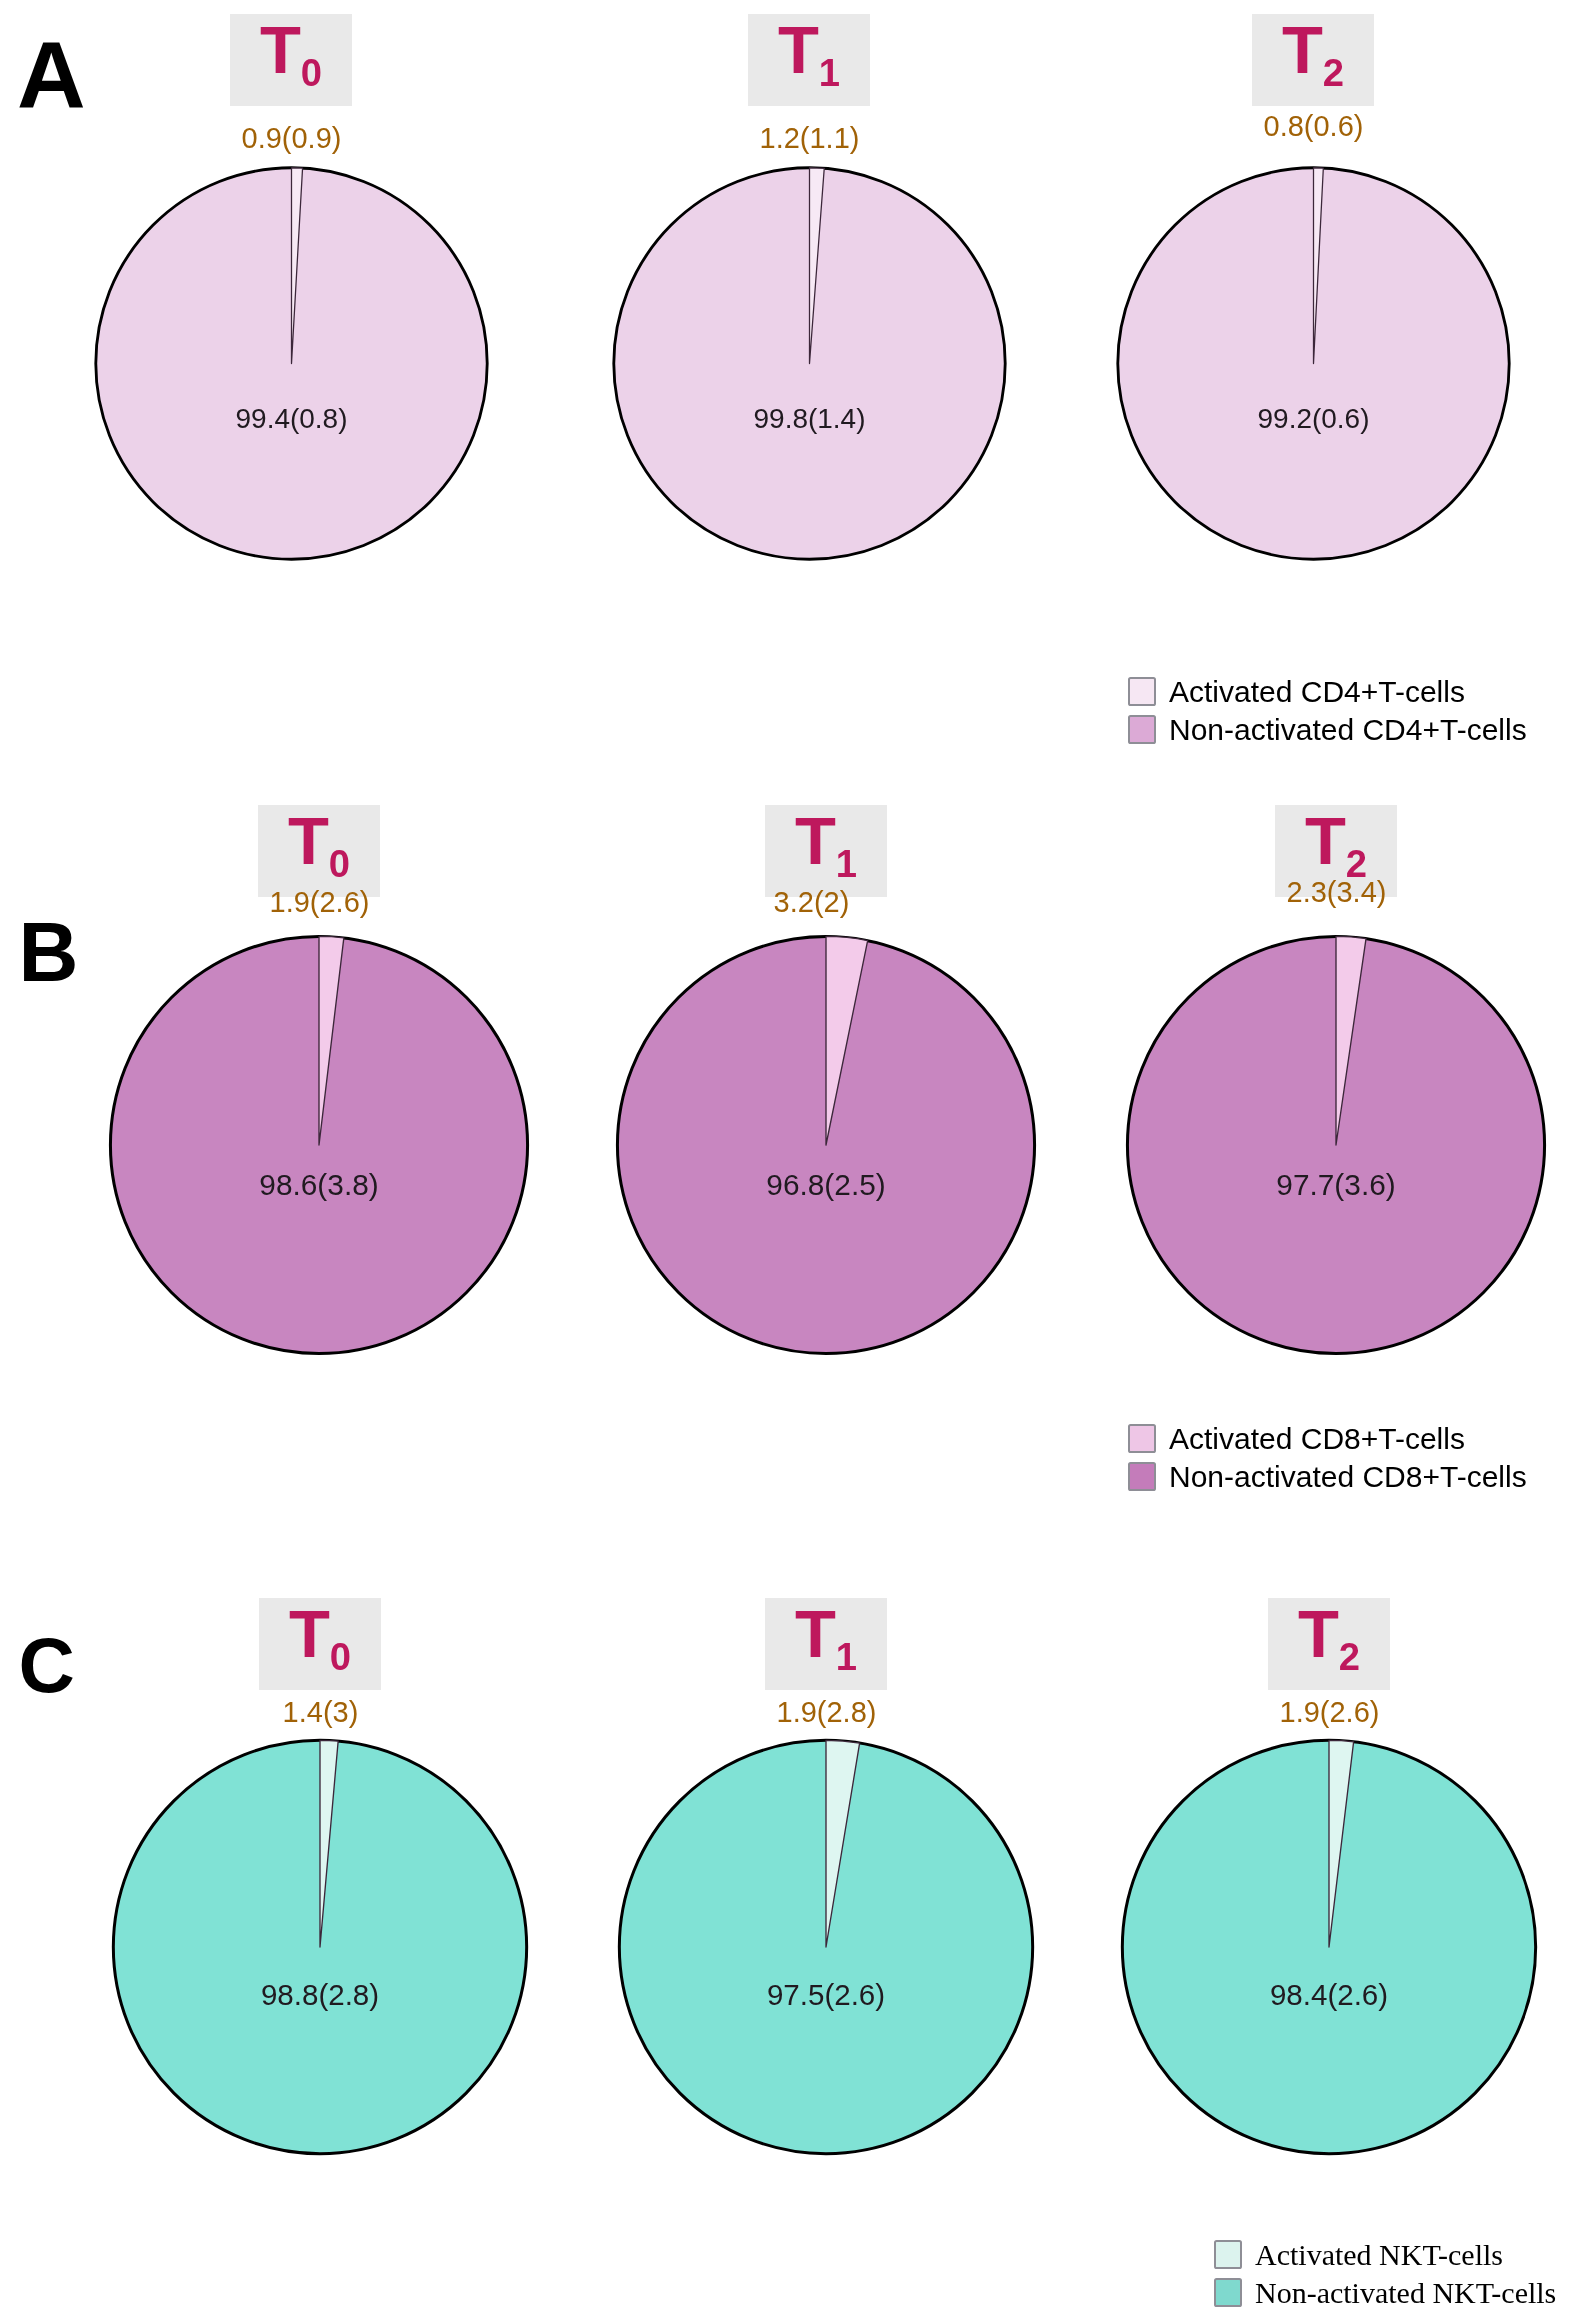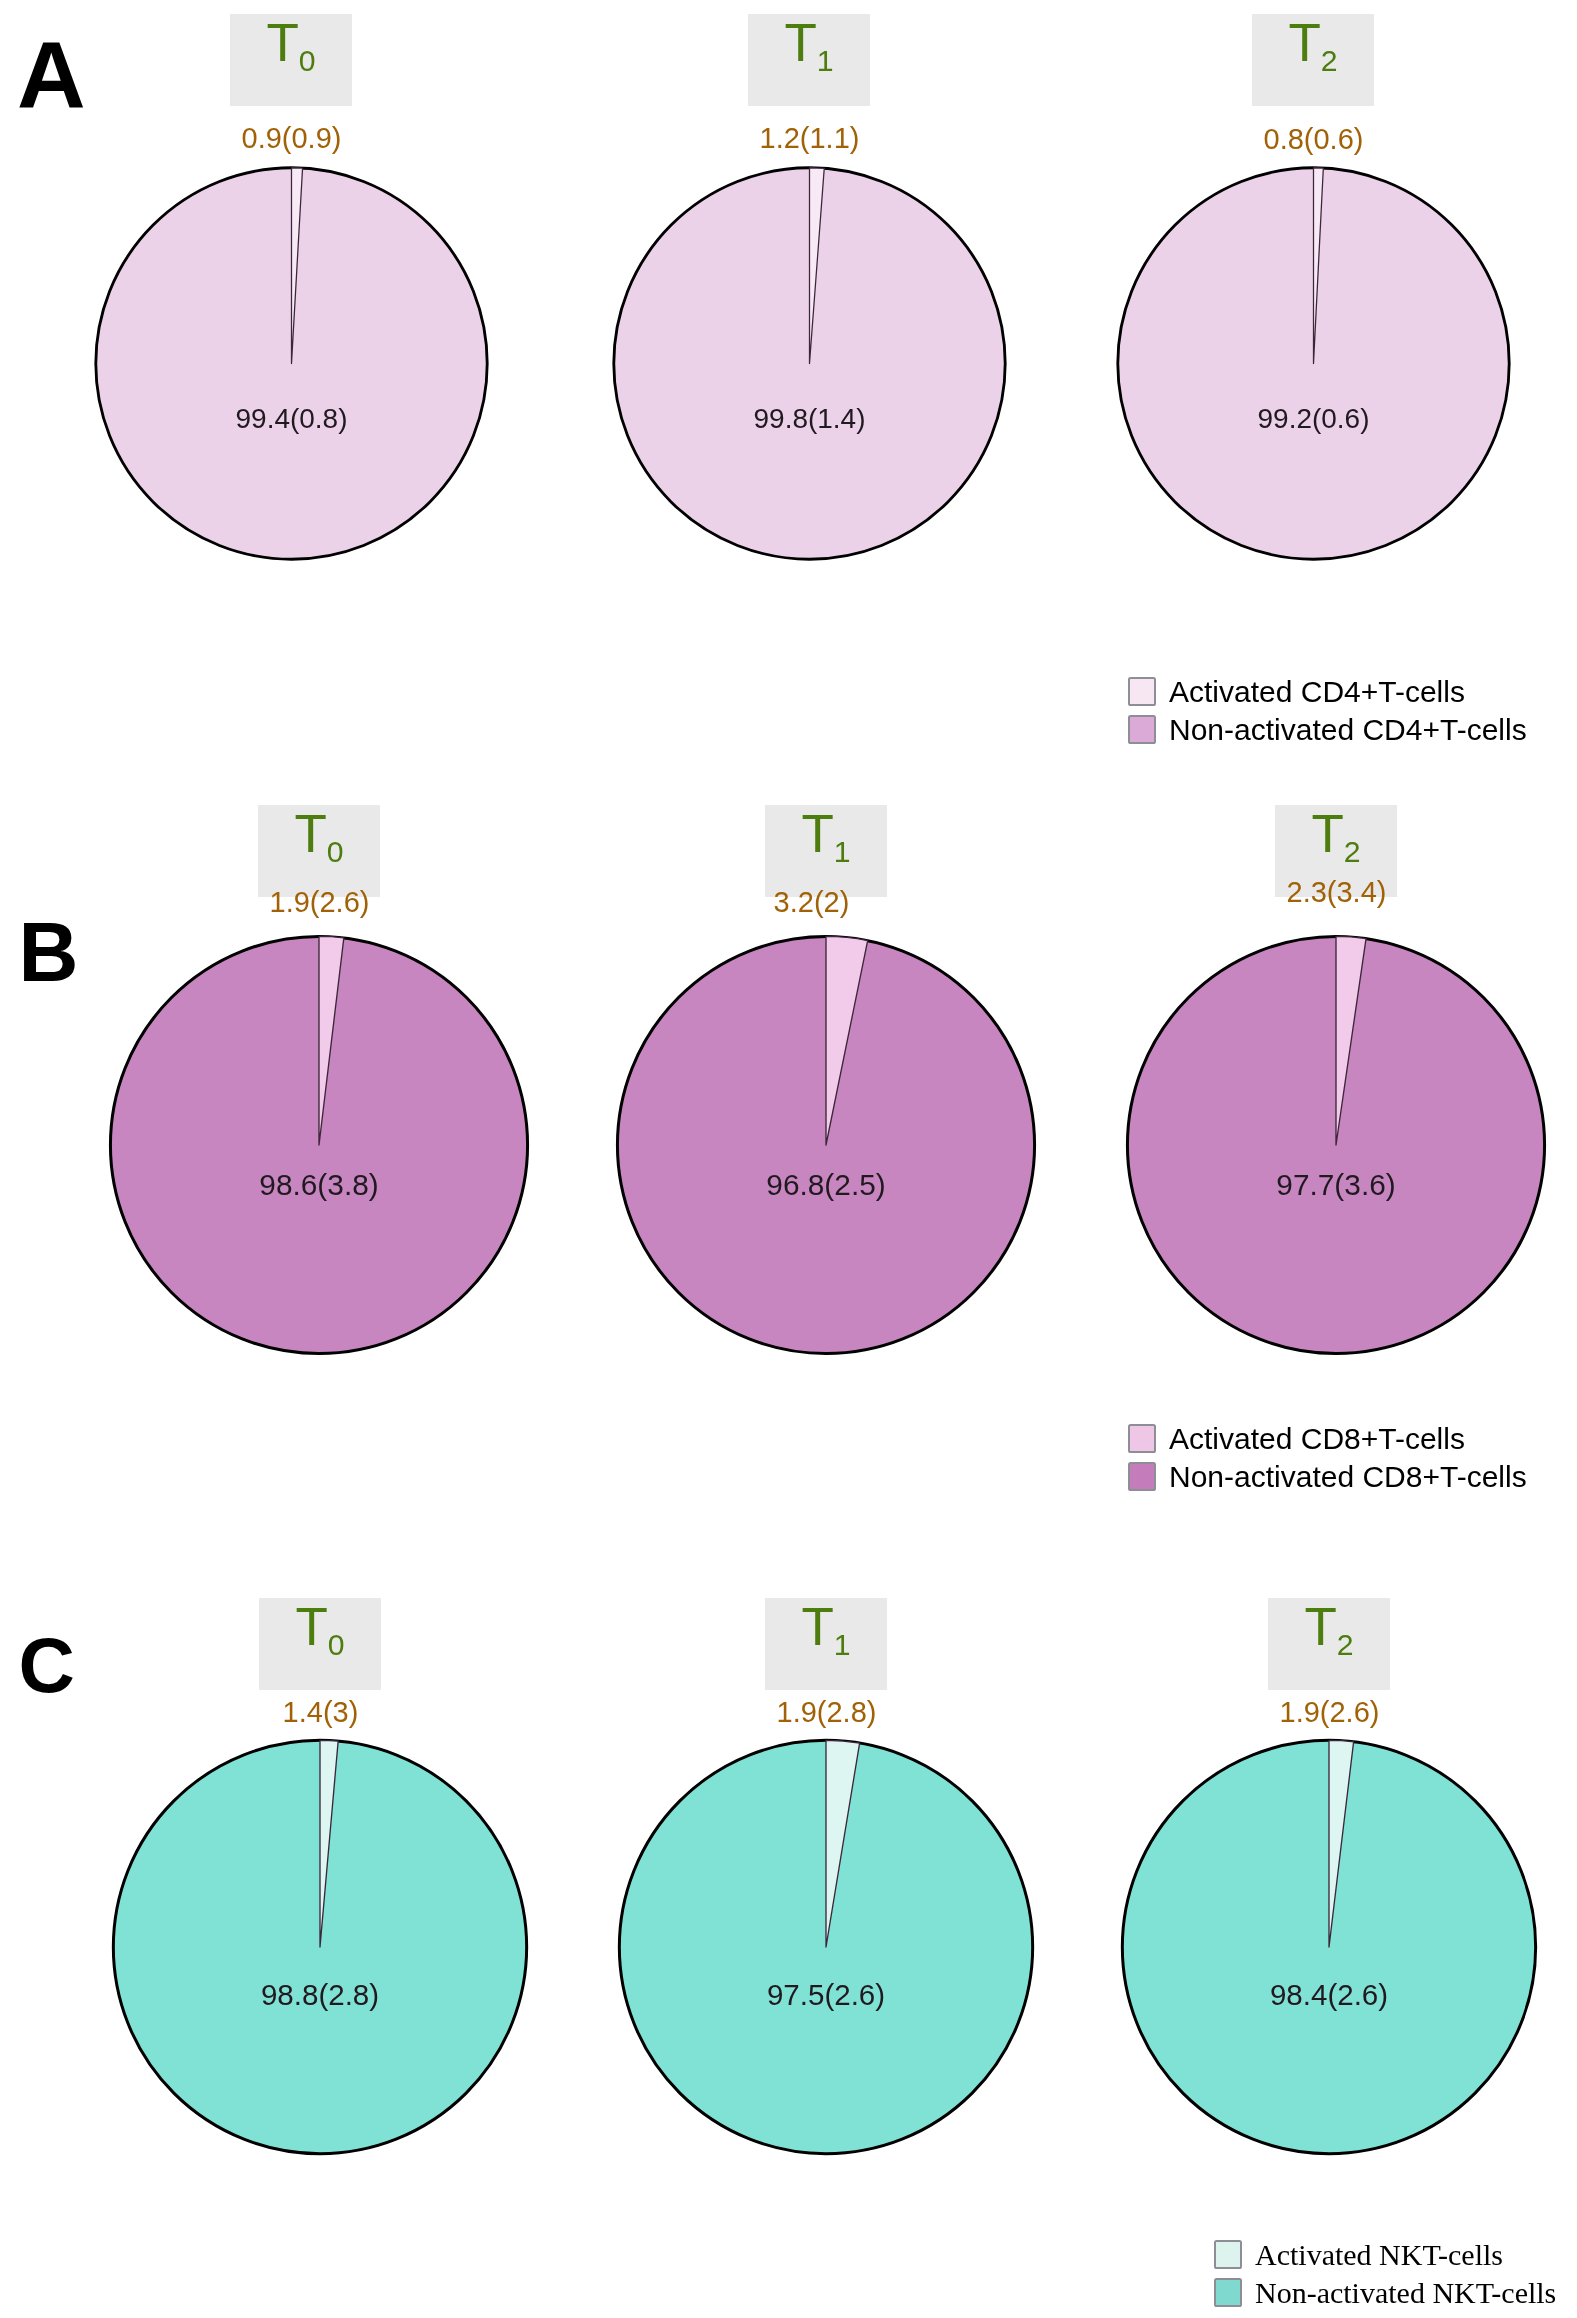--- a/index.html
+++ b/index.html
@@ -26,24 +26,24 @@
     width:122px;
     height:92px;
     background:#e9e9e9;
     display:flex;
     justify-content:center;
     align-items:flex-start;
     padding-top:1.3px;
     box-sizing:border-box;
   }
   .tbox-label{
-    font-weight:400;
-    font-size:53px;
+    font-weight:700;
+    font-size:67px;
     line-height:1.05;
-    color:#4d7c0f;
+    color:#be185d;
   }
   .tbox-label sub{
     font-size:0.57em;
     line-height:1;
     vertical-align:-0.33em;
   }
   .pie-value-top{
     position:absolute;
     width:303px;
     text-align:center;
@@ -91,21 +91,21 @@
       </div>
       <div class="pie-value-top" style="left:658px;top:122px;">1.2(1.1)</div>
       <svg viewBox="-105 -105 210 210" width="411" height="411" class="pie-svg" style="left:604px;top:158px;">
         <circle cx="0" cy="0" r="100" fill="#ecd2e9" stroke="#000000" stroke-width="1.45"></circle>
         <path d="M0 0 L0 -100 A100 100 0 0 1 7.533 -99.716 Z" fill="#f7e9f5" stroke="#3c273a" stroke-width="0.65" stroke-linejoin="round"></path>
         <text x="0" y="33" text-anchor="middle" font-size="14.3" fill="#201a20" font-family="&quot;Liberation Sans&quot;,&quot;DejaVu Sans&quot;,sans-serif">99.8(1.4)</text>
       </svg>
       <div class="tbox" style="left:1252px;top:14px;">
         <span class="tbox-label">T<sub>2</sub></span>
       </div>
-      <div class="pie-value-top" style="left:1162px;top:123px;">0.8(0.6)</div>
+      <div class="pie-value-top" style="left:1162px;top:110px;">0.8(0.6)</div>
       <svg viewBox="-105 -105 210 210" width="411" height="411" class="pie-svg" style="left:1108px;top:158px;">
         <circle cx="0" cy="0" r="100" fill="#ecd2e9" stroke="#000000" stroke-width="1.45"></circle>
         <path d="M0 0 L0 -100 A100 100 0 0 1 5.024 -99.874 Z" fill="#f7e9f5" stroke="#3c273a" stroke-width="0.65" stroke-linejoin="round"></path>
         <text x="0" y="33" text-anchor="middle" font-size="14.3" fill="#201a20" font-family="&quot;Liberation Sans&quot;,&quot;DejaVu Sans&quot;,sans-serif">99.2(0.6)</text>
       </svg>
       <div class="legend" style="left:1128px;top:675px;">
         <div class="legend-row">
           <span class="legend-swatch" style="background:#f6e7f3;"></span>
           <span class="legend-label">Activated CD4+T-cells</span>
         </div>

